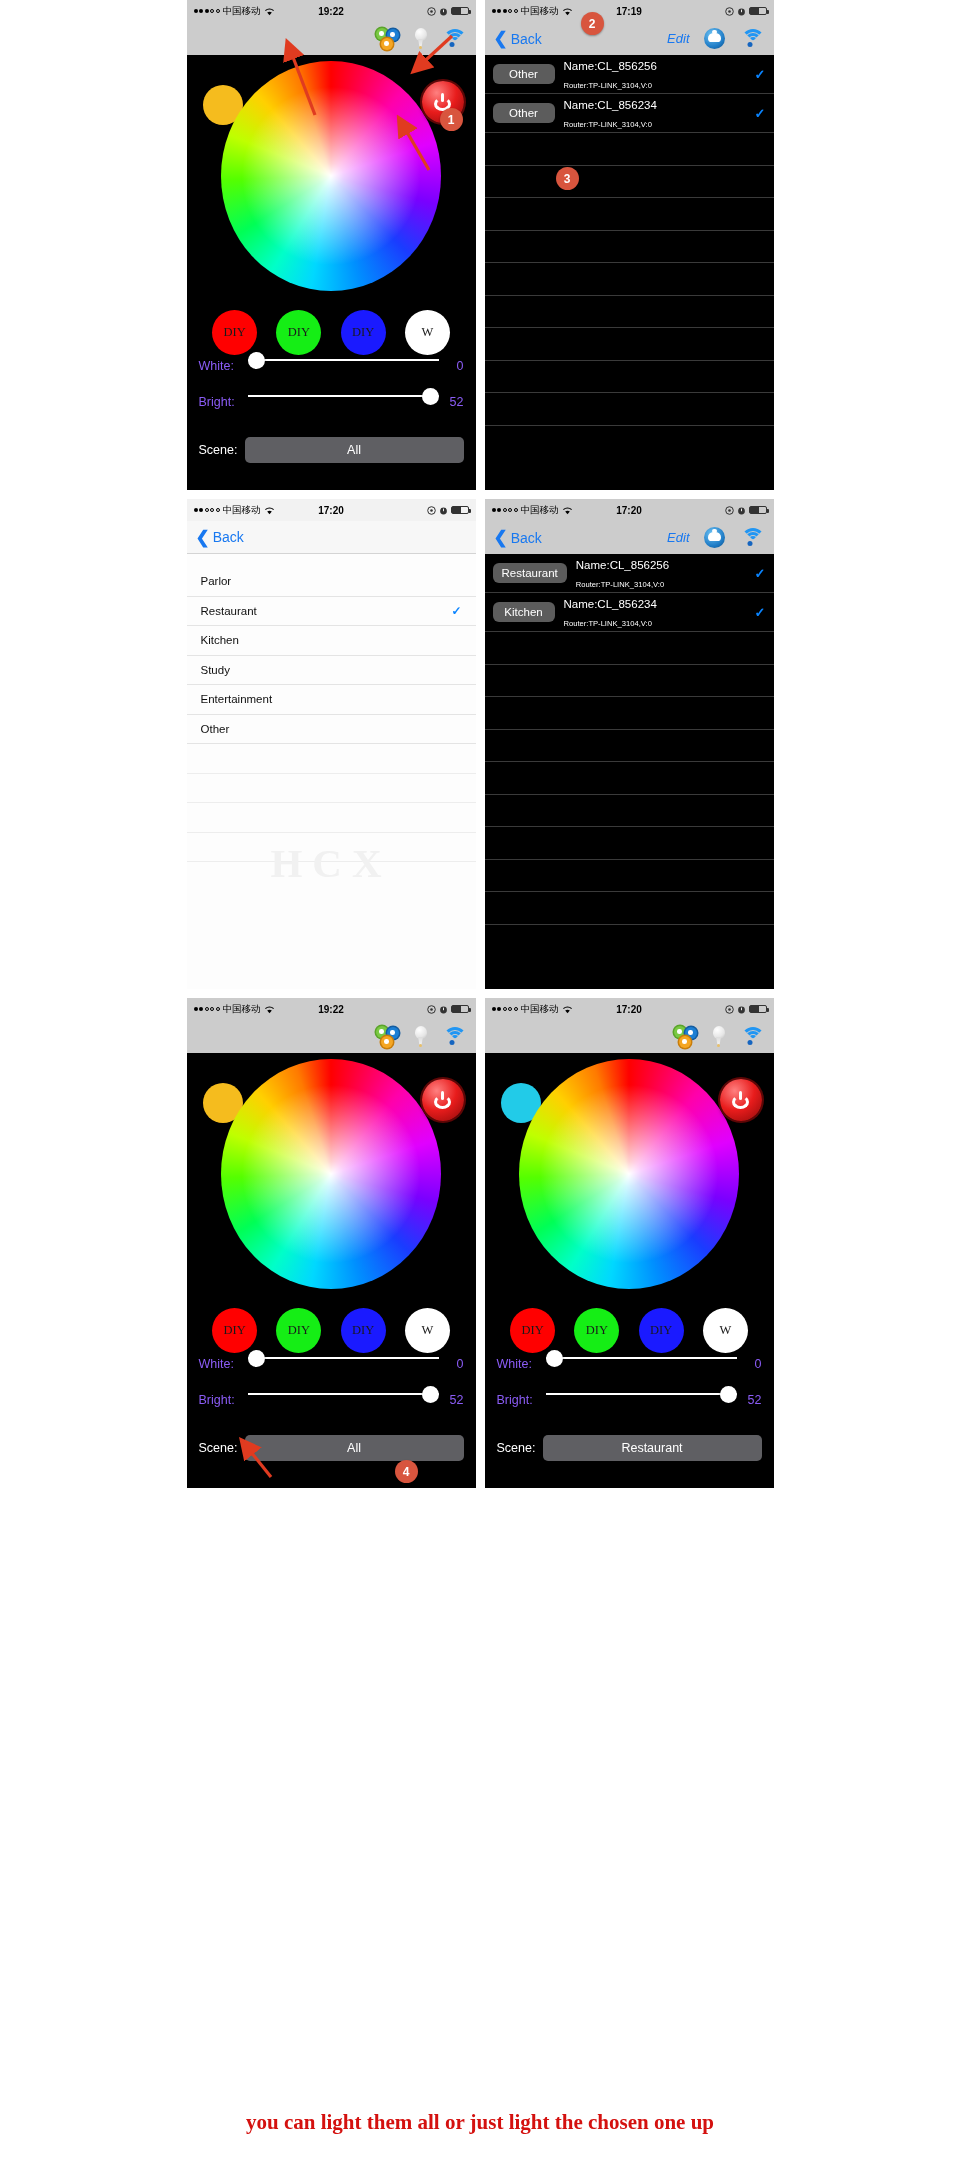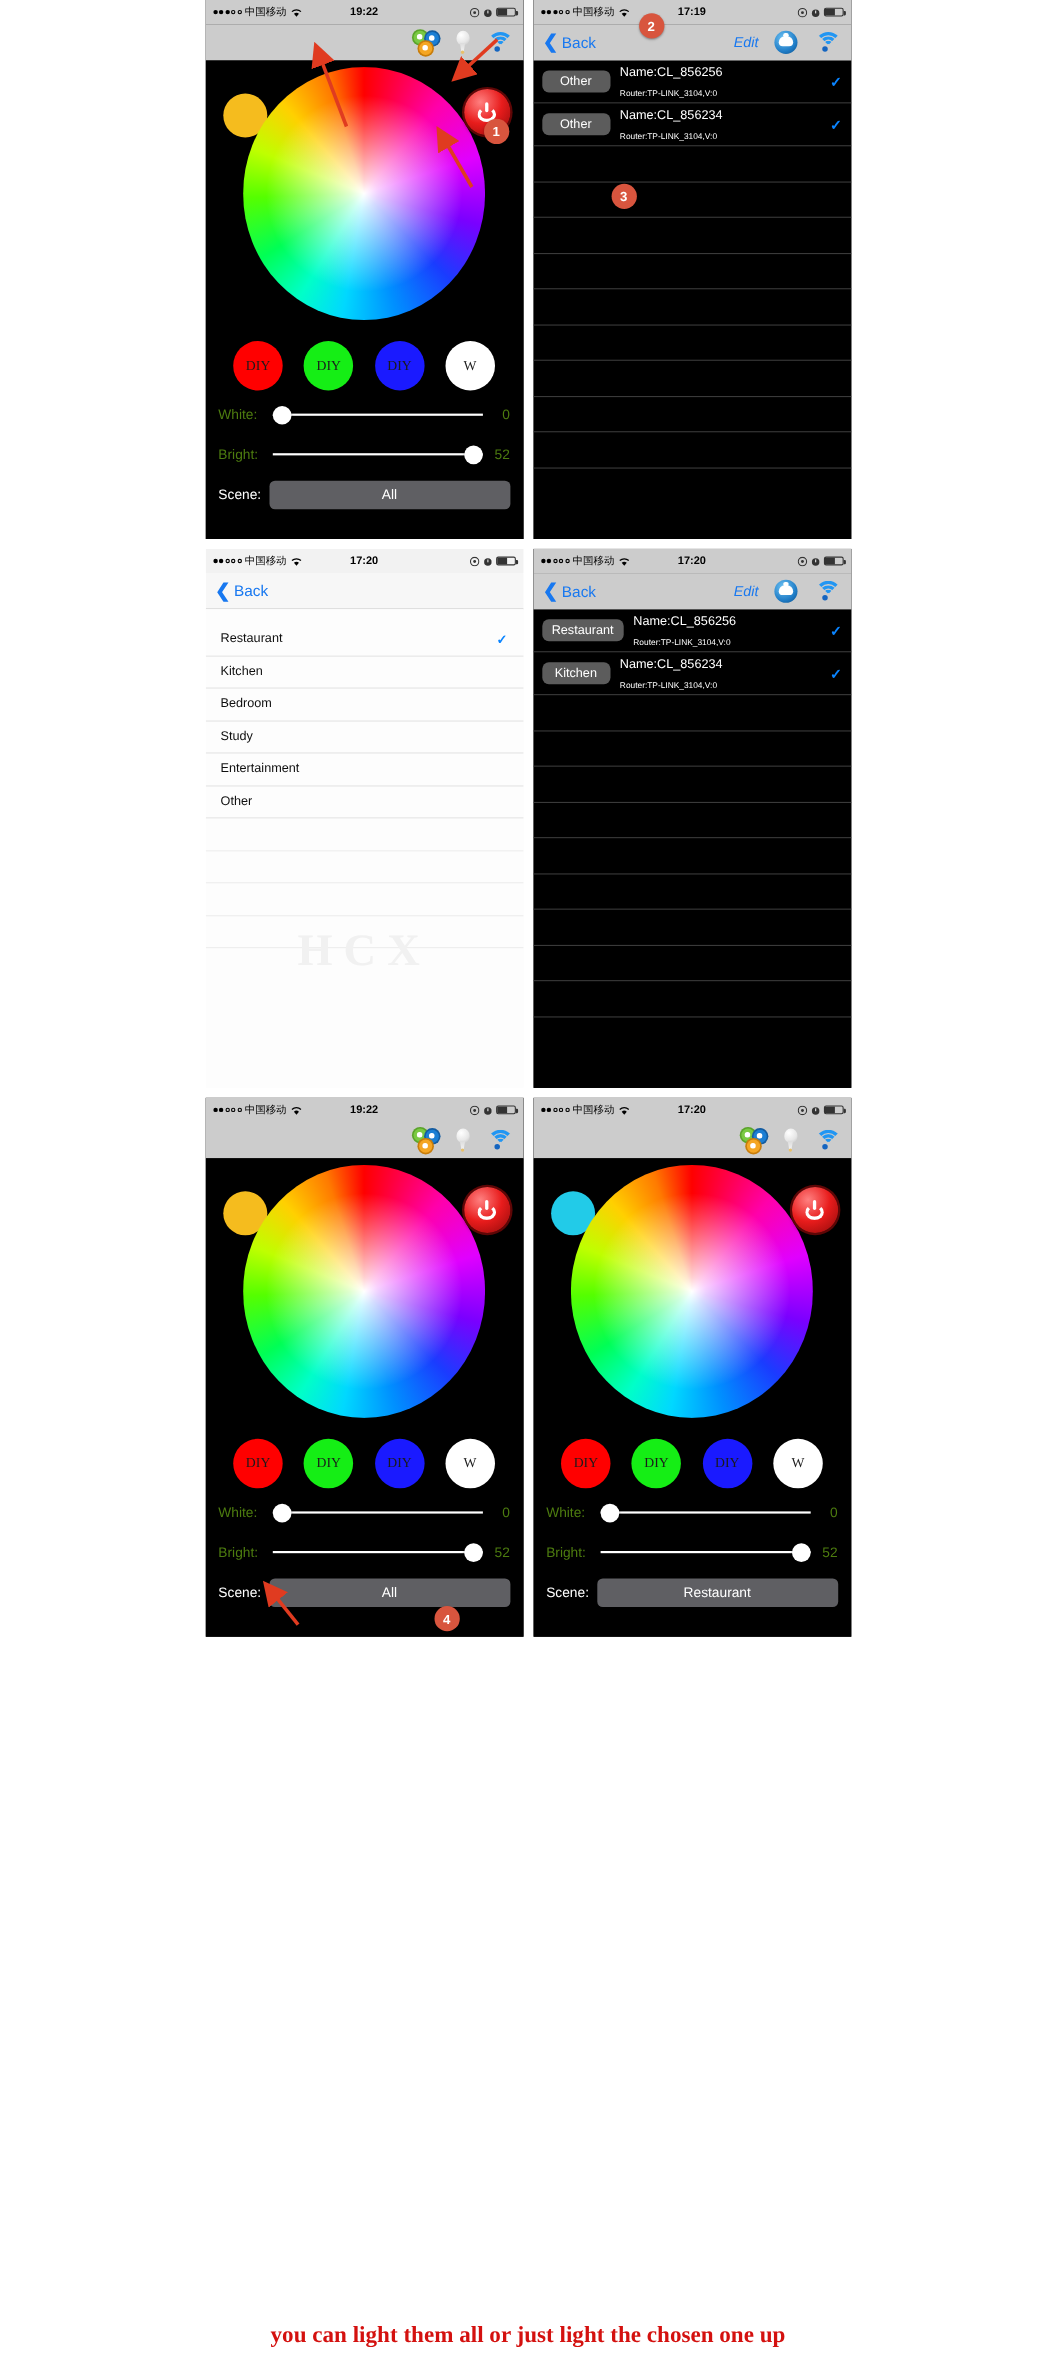--- a/index.html
+++ b/index.html
@@ -168,22 +168,22 @@
     display: flex; justify-content: space-around; align-items: center;
     padding: 10px 16px 4px;
   }
   .diy {
     width: 45px; height: 45px; border-radius: 50%;
     display: flex; align-items: center; justify-content: center;
     font-size: 12.5px; color: #1a1a1a; font-weight: 400; font-family: Liberation Serif, serif;
   }
 
   .slider-row {
-    display: flex; align-items: center; padding: 0 12px;
-    height: 36px; color: #4d7c0f; font-size: 12.5px;
+    display: flex; align-items: flex-start; padding: 0 12px;
+    height: 36px; color: #8b5cf6; font-size: 12.5px;
   }
   .slider-label { width: 46px; flex: 0 0 46px; }
   .track {
     flex: 1; height: 2px; background: #fff; position: relative; margin: 0 3px;
   }
   .knob {
     position: absolute; top: 50%; width: 17px; height: 17px;
     margin-top: -8.5px; border-radius: 50%; background: #fff;
     box-shadow: 0 1px 2px rgba(0,0,0,.5);
   }
@@ -495,28 +495,28 @@
       <div class="toolbar light">
         <div class="back-btn">
           <span class="chev">❮</span>
           <span>Back</span>
         </div>
       </div>
 
       <div class="lightscreen" style="height:435px;">
         <div class="ls-pad"></div>
         <div class="ls-row">
+            <span>Parlor</span>
+          </div>
+        <div class="ls-row">
             <span>Restaurant</span>
             <span class="tick">✓</span>
           </div>
         <div class="ls-row">
             <span>Kitchen</span>
-          </div>
-        <div class="ls-row">
-            <span>Bedroom</span>
           </div>
         <div class="ls-row">
             <span>Study</span>
           </div>
         <div class="ls-row">
             <span>Entertainment</span>
           </div>
         <div class="ls-row">
             <span>Other</span>
           </div>

